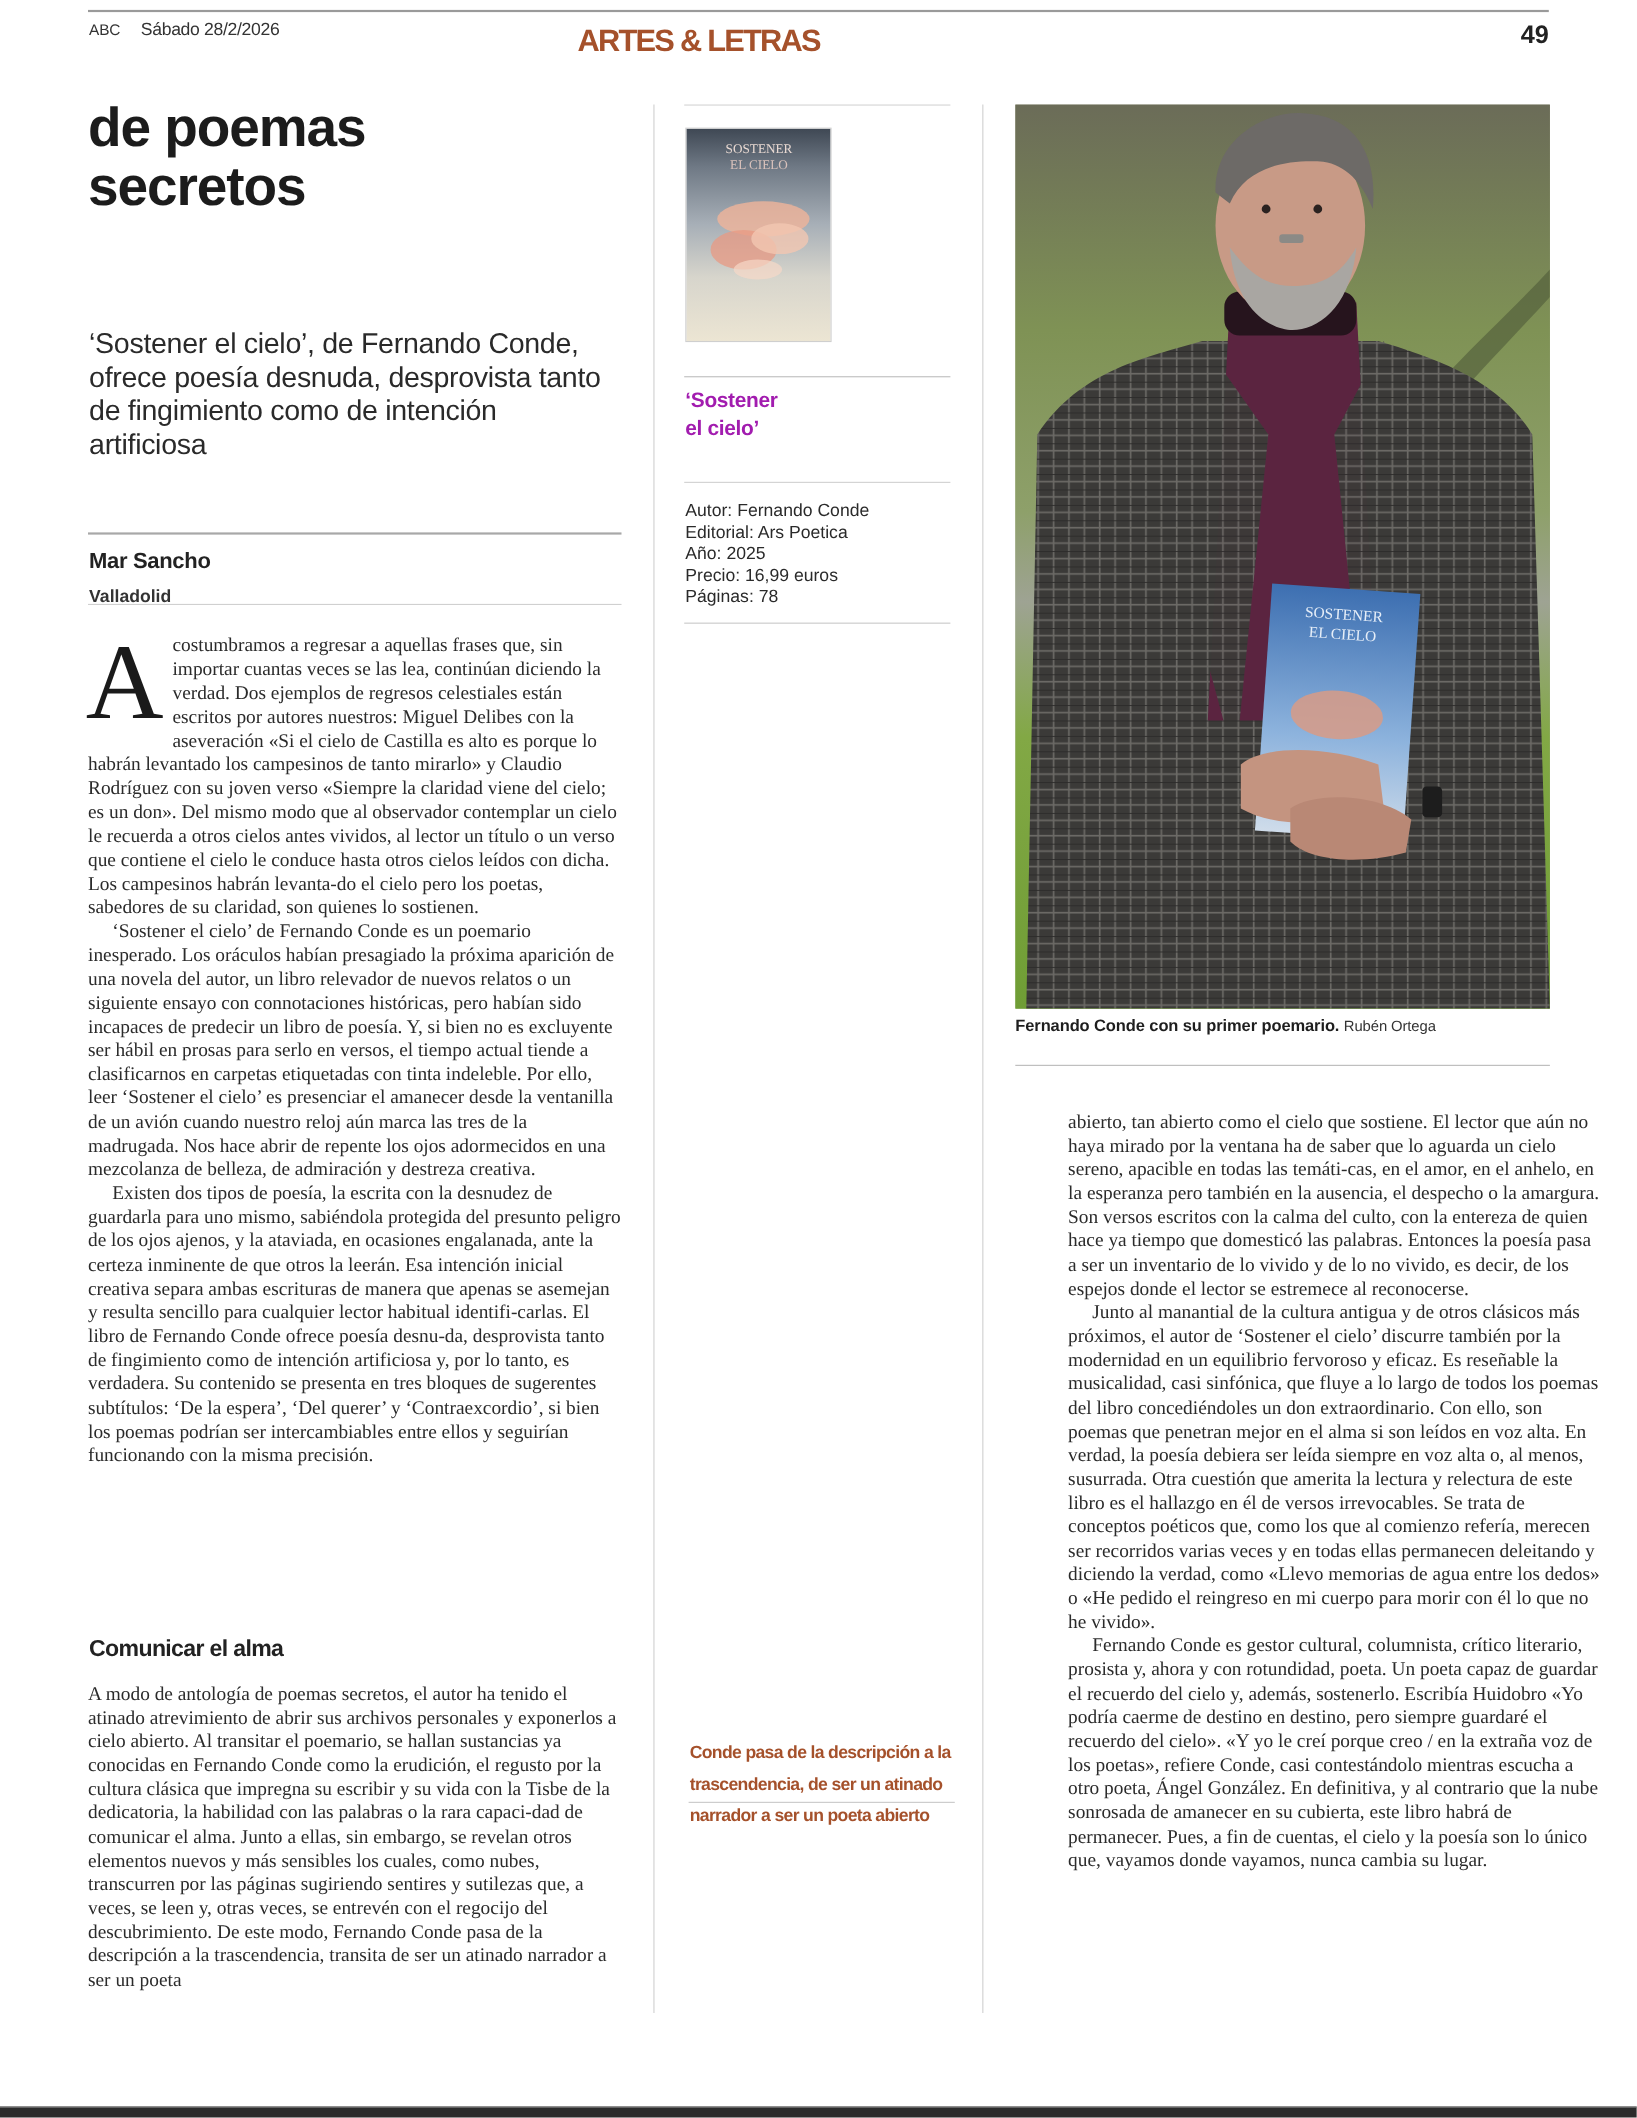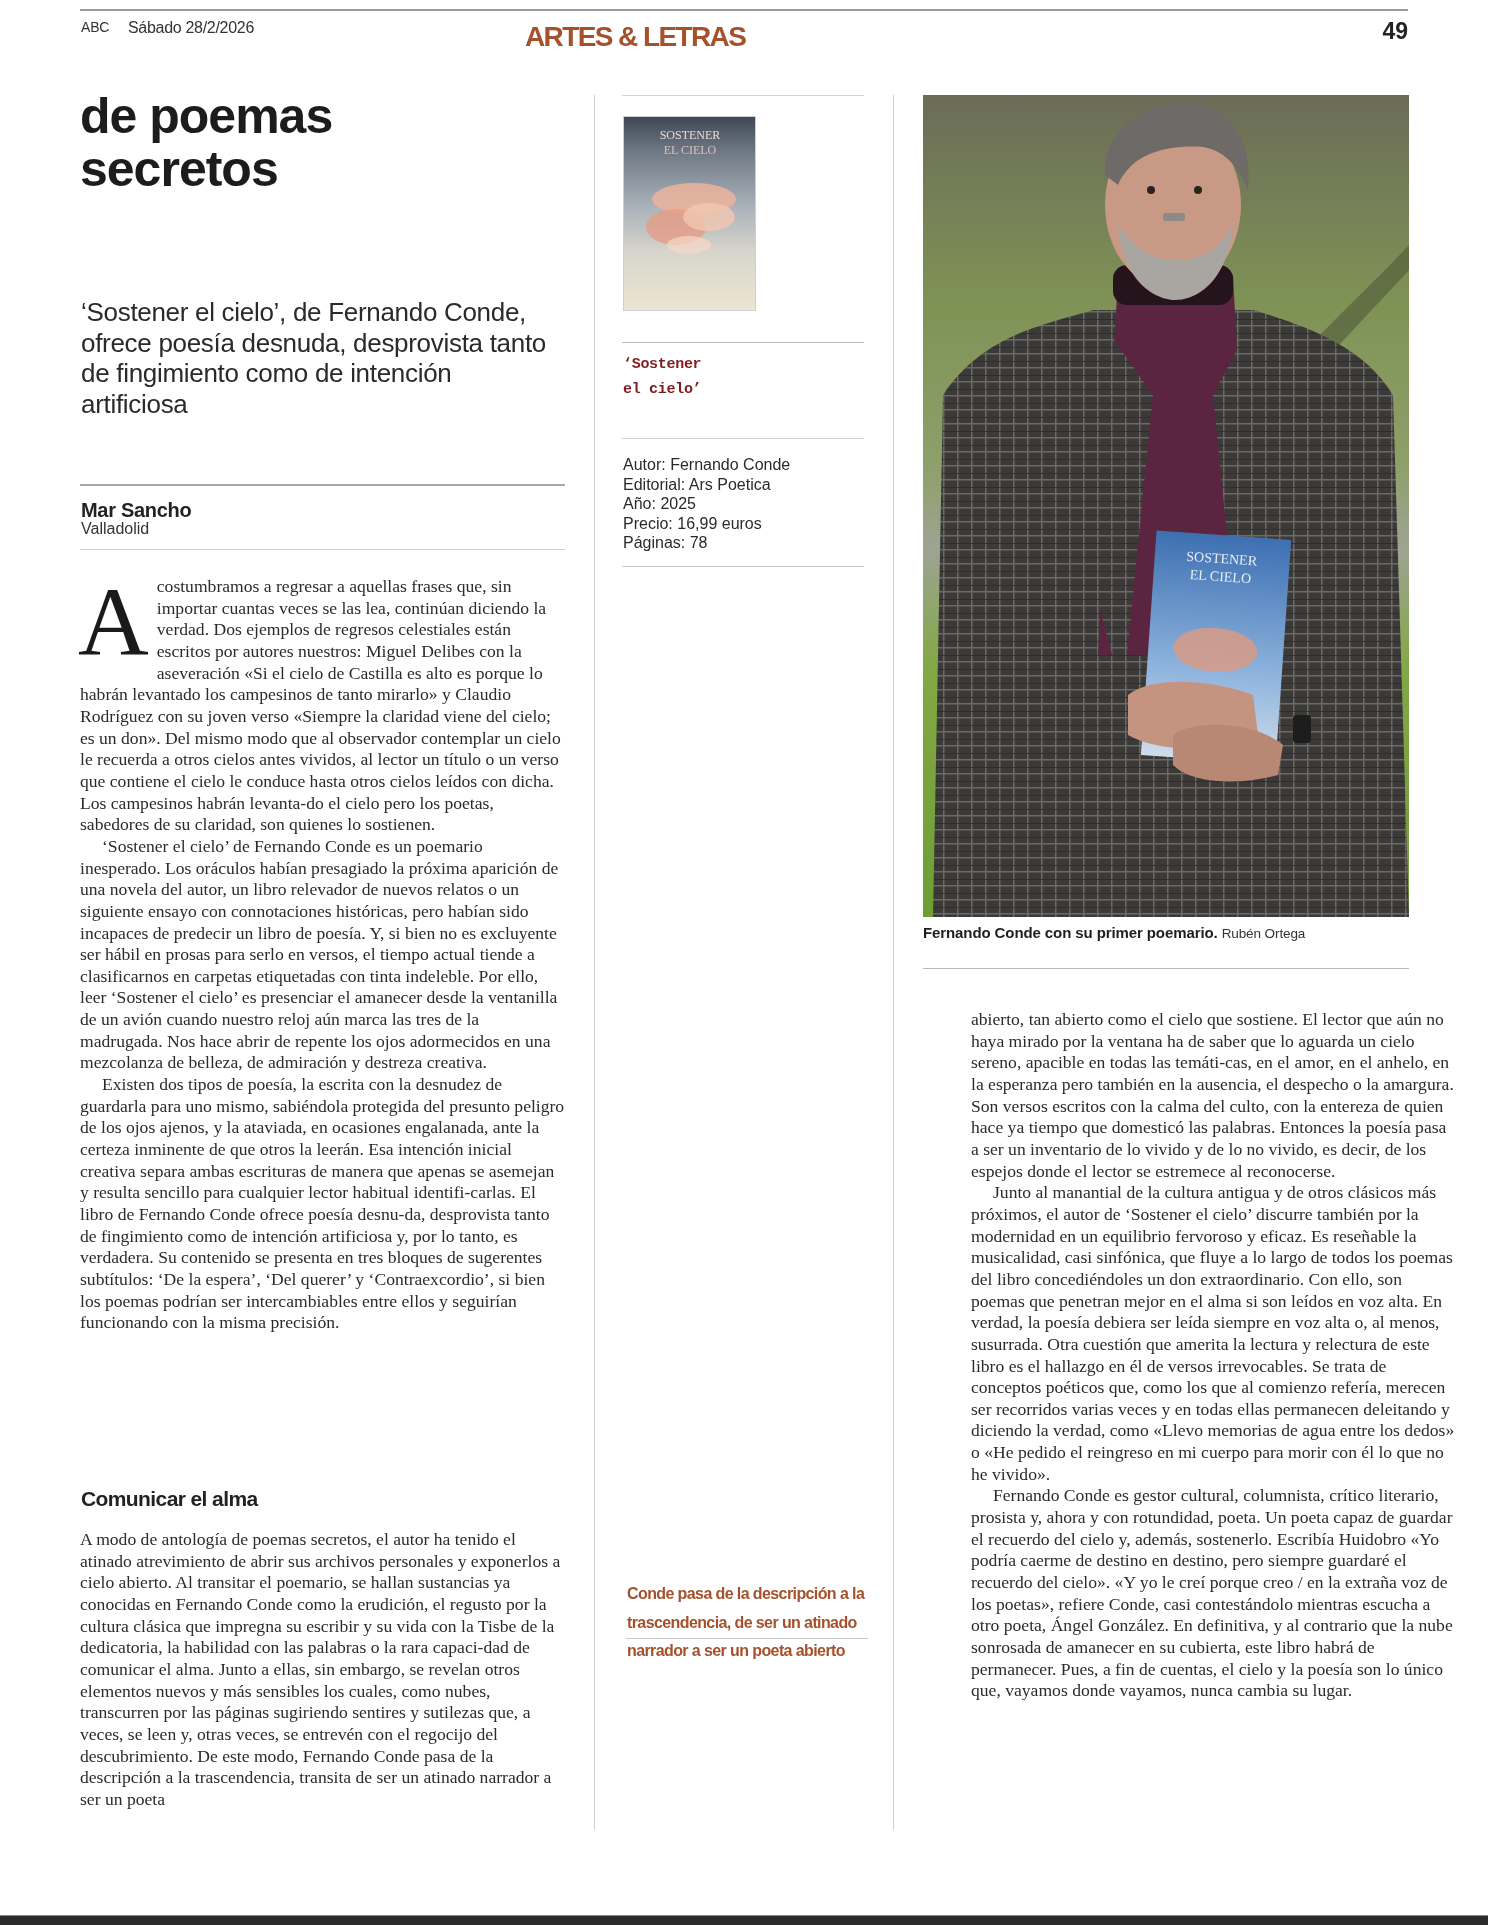--- a/index.html
+++ b/index.html
@@ -19,42 +19,42 @@
   #hdr-section { left: 525px; width: 488px; top: 21px; text-align: left; font-size: 28px; font-weight: bold; color: #a5512b; letter-spacing: -1.6px; }
   #hdr-page { left: 1340px; width: 68px; top: 18px; text-align: right; font-size: 23px; font-weight: bold; color: #222; }
 
   
   #headline { left: 80px; top: 90px; width: 480px; font-size: 50px; line-height: 53px; font-weight: bold; color: #1c1c1c; letter-spacing: -1px; }
   #subhead { left: 81px; top: 297px; width: 480px; font-size: 26px; line-height: 30.5px; color: #2a2a2a; letter-spacing: -0.3px; }
 
   
   #byline-top { left: 80px; width: 485px; top: 484px; border-top: 2px solid #a8a8a8; }
   #byline-author { left: 81px; top: 499px; font-size: 20px; font-weight: bold; color: #222; letter-spacing: -0.3px; }
-  #byline-place { left: 81px; top: 520px; font-size: 16px; color: #333; }
+  #byline-place { left: 81px; top: 534px; font-size: 16px; color: #333; font-weight: bold; }
   #byline-bottom { left: 80px; width: 485px; top: 549px; border-top: 1px solid #d0d0d0; }
 
   
   .body {
     font-family: "Liberation Serif", serif; font-size: 17.6px; line-height: 21.65px;
     color: #2b2b2b; text-align: left;
   }
   .body p { margin: 0; }
   .body p.ind { text-indent: 22px; }
   #col1-a { left: 80px; top: 576px; width: 486px; }
   #dropcap { float: left; font-family: "Liberation Serif", serif; font-size: 98px; line-height: 76px; height: 80px; margin: 7px 8px 0 -2px; color: #1a1a1a; }
   #section-head { left: 81px; top: 1487px; font-size: 21px; font-weight: bold; color: #222; letter-spacing: -0.6px; }
   #col1-b { left: 80px; top: 1529px; width: 486px; }
   #col3 { left: 971px; top: 1009px; width: 486px; }
 
   
   #mid-rule-1 { left: 622px; width: 242px; top: 95px; border-top: 1px solid #d4d4d4; }
   #cover-small { left: 623px; top: 116px; width: 133px; height: 195px; overflow: hidden; border: 1px solid #cfcfcf; box-sizing: border-box;
     background: linear-gradient(180deg, #3f4854 0%, #6f7985 18%, #a7afb7 45%, #d7d5cc 70%, #ece5d3 100%); }
   #mid-rule-2 { left: 622px; width: 242px; top: 342px; border-top: 1px solid #bdbdbd; }
-  #book-title { left: 623px; top: 352px; width: 240px; font-size: 15px; line-height: 25px; font-weight: bold; color: #7f1d1d; letter-spacing: -0.3px; font-family: Liberation Mono, monospace; }
+  #book-title { left: 623px; top: 352px; width: 240px; font-size: 19px; line-height: 25px; font-weight: bold; color: #a21caf; letter-spacing: -0.3px; }
   #mid-rule-3 { left: 622px; width: 242px; top: 438px; border-top: 1px solid #d0d0d0; }
   #book-meta { left: 623px; top: 455px; width: 240px; font-size: 16px; line-height: 19.5px; color: #2a2a2a; }
   #book-meta div { white-space: nowrap; }
   #mid-rule-4 { left: 622px; width: 242px; top: 566px; border-top: 1px solid #c8c8c8; }
   #pull-rule { left: 626px; width: 242px; top: 1638px; border-top: 1px solid #c8c8c8; }
   #pullquote { left: 627px; top: 1580px; width: 250px; font-size: 16px; line-height: 28.5px; font-weight: bold; color: #a5512b; letter-spacing: -0.6px; }
 
   #vrule-1 { left: 594px; top: 95px; height: 1735px; }
   #vrule-2 { left: 893px; top: 95px; height: 1735px; }
 

